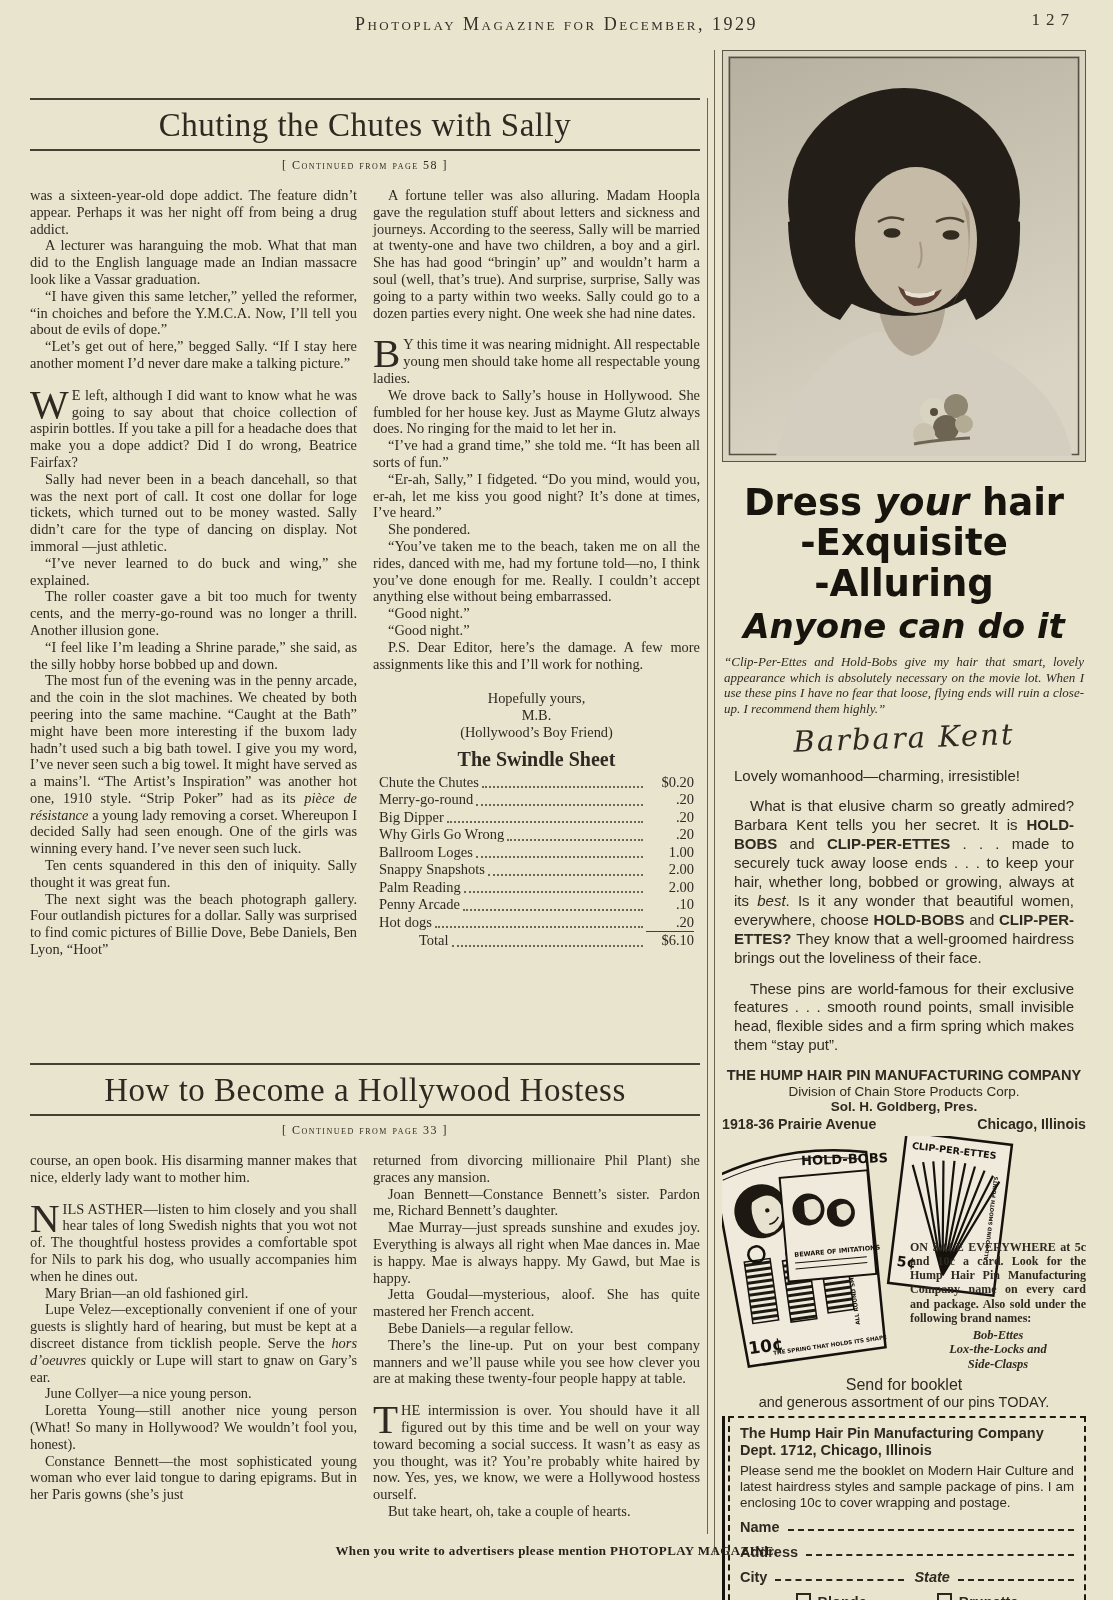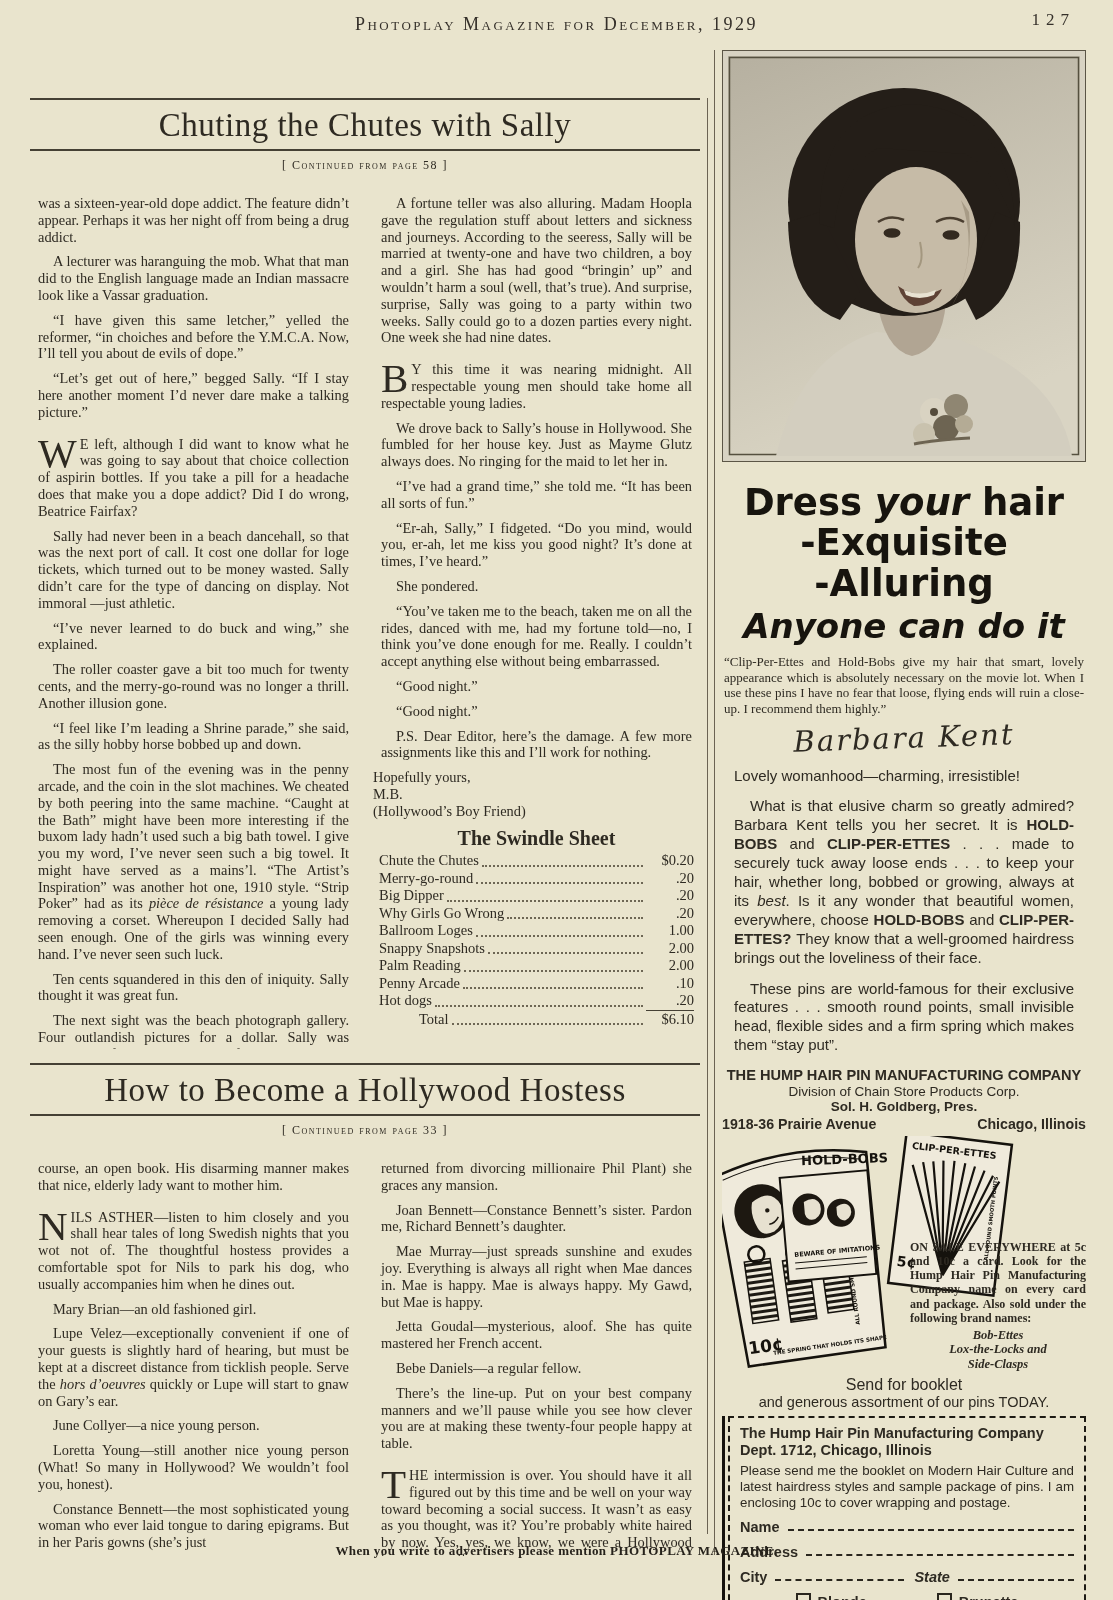--- a/index.html
+++ b/index.html
@@ -16,49 +16,49 @@
   .vline1{position:absolute;left:707px;top:98px;width:1px;height:1436px;background:#6b6353;}
   .vline2{position:absolute;left:714px;top:50px;width:1px;height:1505px;background:#6b6353;}
 
   
   .left-region{position:absolute;left:30px;top:98px;width:670px;}
   .rule{border:0;border-top:2px solid #454034;margin:0;}
   .art-title{font-size:33px;font-weight:normal;text-align:center;margin:7px 0 5px;letter-spacing:.5px;}
   .continued{text-align:center;font-variant:small-caps;font-size:12px;letter-spacing:1.5px;margin:7px 0 14px;}
   .cols{display:flex;gap:16px;}
   .col{width:327px;text-align:justify;font-size:14.4px;line-height:16.8px;}
-  .col p{margin:8px;text-indent:15px;}
+  .col p{margin:0;text-indent:15px;}
   .col p.noind{text-indent:0;}
   .col p.space-before{margin-top:15px;text-indent:0;}
   .dropcap{float:left;font-size:41px;line-height:31px;padding:2px 3px 0 0;}
   .i{font-style:italic;}
   .b{font-weight:bold;}
   .art1-cols{height:862px;overflow:hidden;}
   .art2-cols{height:404px;overflow:hidden;}
-  .signoff{text-align:left;margin-top:5px;}
+  .signoff{text-align:center;margin-top:18px;}
   .sheet-title{text-align:center;font-weight:bold;font-size:20px;margin:10px 0 6px;}
   .sheet{width:315px;margin:0 auto;font-size:14.5px;}
   .srow{display:flex;align-items:flex-end;line-height:17.5px;}
   .srow .lead{flex:1;border-bottom:2px dotted #6d6654;margin:0 3px 3px;}
   .srow .amt{min-width:48px;text-align:right;}
   .srow.total .lbl{padding-left:40px;}
   .srow.total .amt{border-top:1.5px solid #454034;}
   .art2-block{margin-top:14px;}
 
   
   .right-region{position:absolute;left:722px;top:50px;width:364px;}
   .photo-frame{border:1px solid #5b5546;background:#d8d3c3;padding:5px;}
   .photo-frame svg{display:block;}
   .ad-h1{font-family:"DejaVu Sans",sans-serif;font-weight:bold;font-size:37px;line-height:1.05;
          text-align:center;margin-top:22px;color:#17140e;}
   .ad-h2,.ad-h3{font-family:"DejaVu Sans",sans-serif;font-weight:bold;font-size:37px;line-height:1.1;
          text-align:center;color:#17140e;}
   .ad-h4{font-family:"DejaVu Sans",sans-serif;font-weight:bold;font-style:italic;font-size:34px;
          text-align:center;margin:2px 0 8px;color:#17140e;}
-  .testimonial{font-size:13px;line-height:1.2;text-align:justify;margin:2px 2px 4px;}
+  .testimonial{font-style:italic;font-size:13px;line-height:1.2;text-align:justify;margin:2px 2px 4px;}
   .signature{font-family:"DejaVu Serif",serif;font-style:italic;font-size:29px;text-align:center;
              transform:rotate(-2deg);letter-spacing:2px;margin:2px 0 6px;}
   .ad-body{font-family:"Liberation Sans",sans-serif;font-size:15px;line-height:1.26;text-align:justify;}
   .ad-body p{margin:12px;}
   .ad-body p.ind{text-indent:16px;}
   .company{font-family:"Liberation Sans",sans-serif;text-align:center;margin-top:6px;line-height:1.15;}
   .company .l1{font-weight:bold;font-size:14.6px;}
   .company .l2{font-size:13.5px;}
   .company .l3{font-weight:bold;font-size:13.5px;}
   .addr{display:flex;justify-content:space-between;font-family:"Liberation Sans",sans-serif;

